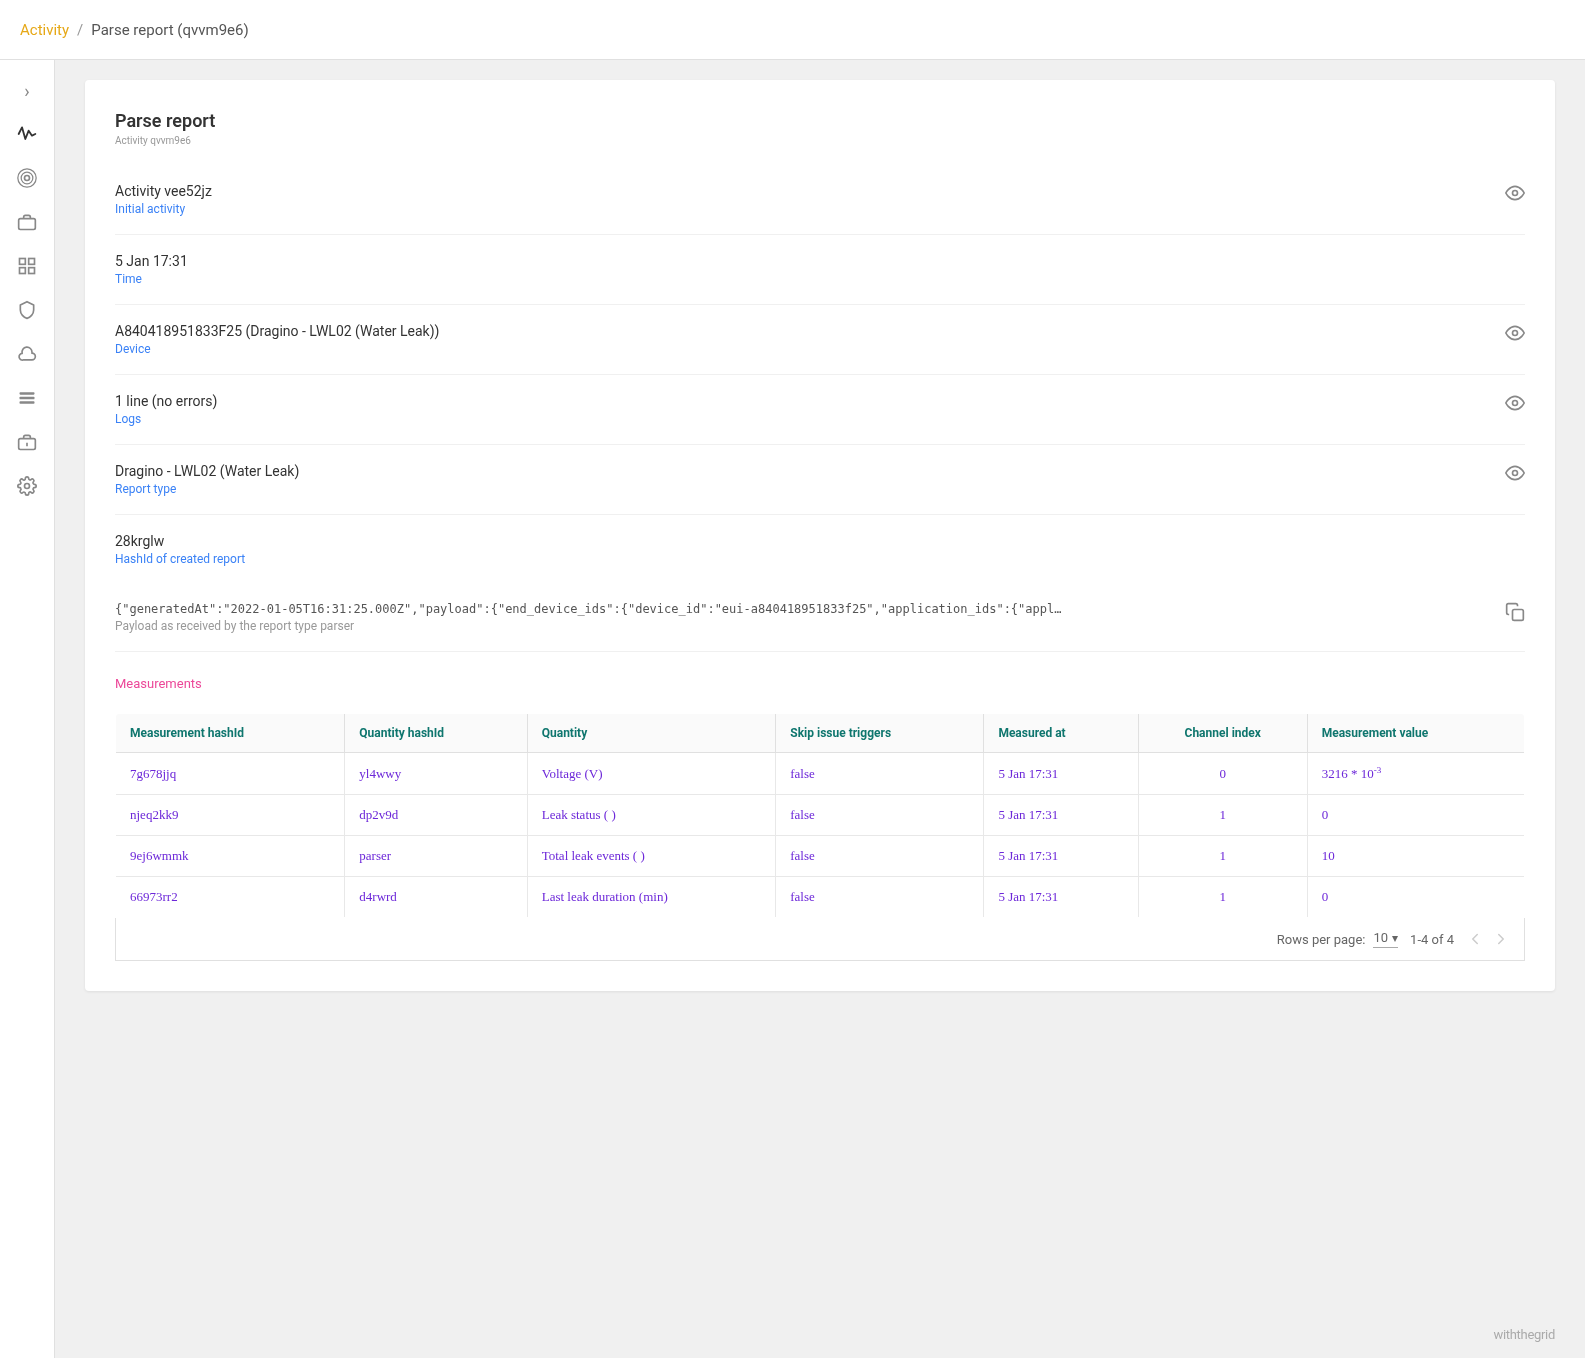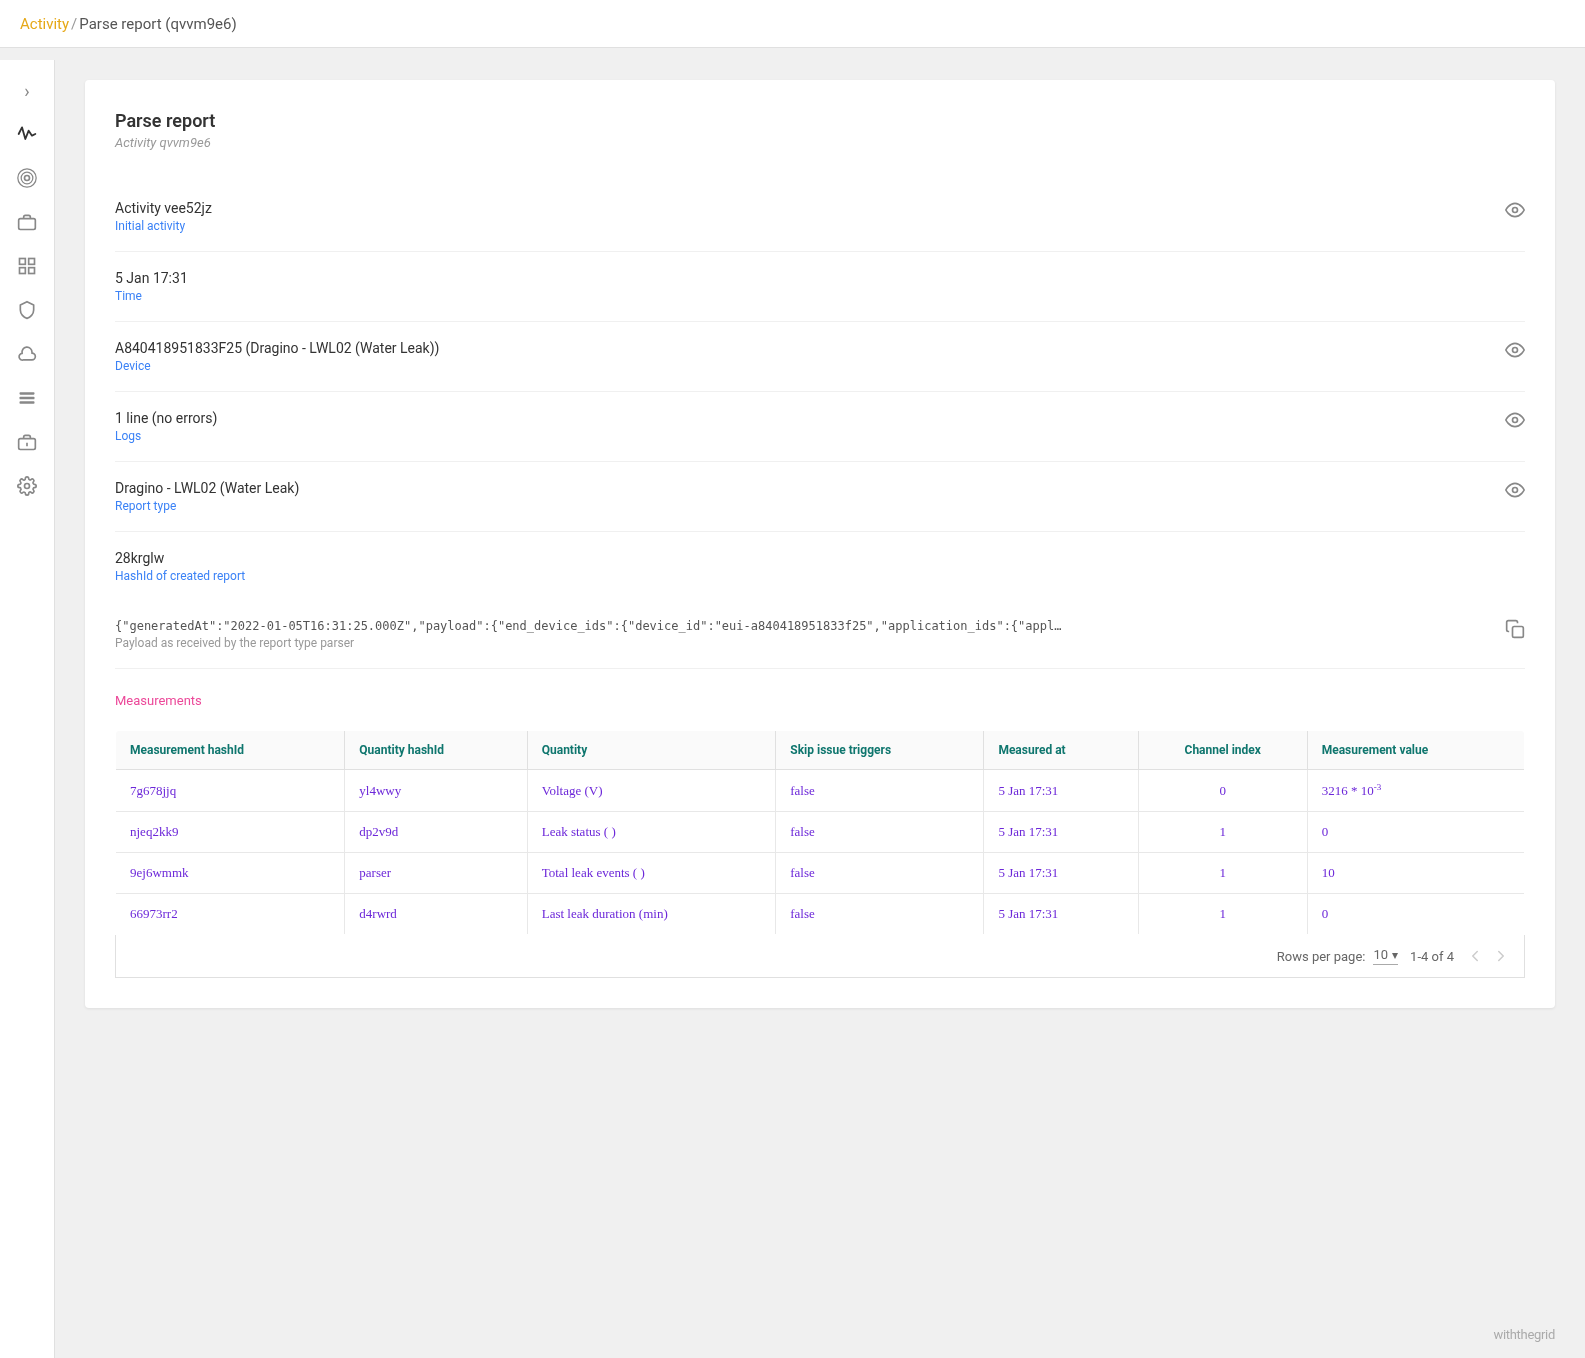--- a/index.html
+++ b/index.html
@@ -11,26 +11,26 @@
       flex-direction: column;
     }
 
     
     .top-bar {
       background: #fff;
       border-bottom: 1px solid #e0e0e0;
       padding: 12px 20px;
       display: flex;
       align-items: center;
-      gap: 2px;
+      gap: 8px;
       position: fixed;
       top: 0;
       left: 0;
       right: 0;
-      height: 48px;
+      height: 60px;
       z-index: 100;
     }
     .breadcrumb-link {
       color: #e6a817;
       font-size: 15px;
       cursor: pointer;
       text-decoration: none;
     }
     .breadcrumb-sep {
       color: #999;
@@ -98,32 +98,31 @@
 
     .card {
       background: #fff;
       border-radius: 4px;
       padding: 30px 30px;
       box-shadow: 0 1px 3px rgba(0,0,0,0.08);
     }
 
     
     .page-header {
-      margin-bottom: 32px;
+      margin-bottom: 19px;
     }
     .page-title {
       font-size: 18px;
       font-weight: 600;
       color: #333;
       margin-bottom: 4px;
     }
     .page-subtitle {
-      font-size: 13px;
+      font-size: 10px;
       color: #999;
-      font-style: italic;
     }
 
     
     .info-row {
       display: flex;
       align-items: flex-start;
       justify-content: space-between;
       padding: 18px 0;
       border-bottom: 1px solid #f0f0f0;
     }

